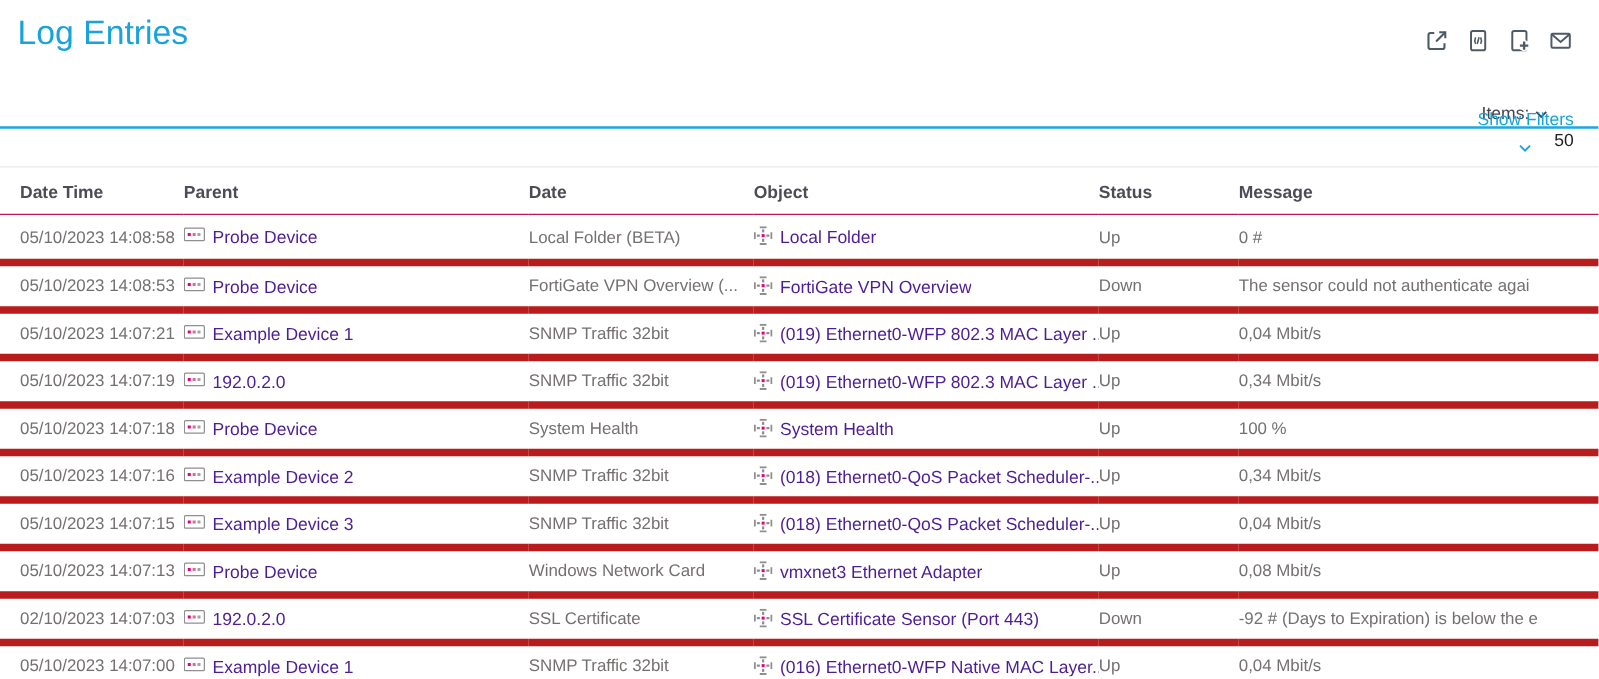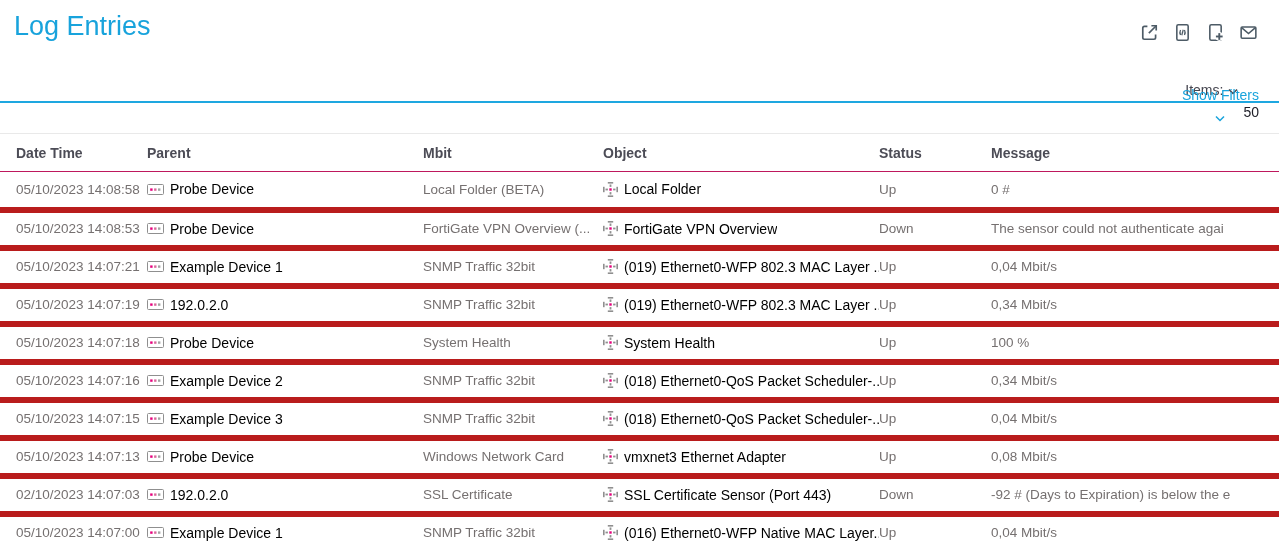--- a/index.html
+++ b/index.html
@@ -46,22 +46,22 @@
     white-space:nowrap; overflow:hidden;
   }
   td {
     height:38px; vertical-align:middle;
     font-size:13.5px; color:#757070;
     border-bottom:6px solid #b91c1c;
     white-space:nowrap; overflow:hidden;
   }
   th:first-child, td:first-child { padding-left:16px; }
   .cell-link {
-    display:flex; align-items:center; gap:6px;
-    color:#000000; font-size:14px; cursor:pointer;
+    display:flex; align-items:flex-start; gap:6px;
+    color:#4c1d95; font-size:14px; cursor:pointer;
   }
   .cell-link .txt { white-space:nowrap; overflow:hidden; }
   .ic { flex:0 0 auto; display:block; }
   tr.log-row { cursor:pointer; }
 </style>
 </head>
 <body>
 
 <div class="page">
 
@@ -127,21 +127,21 @@
           <col class="c2">
           <col class="c3">
           <col class="c4">
           <col class="c5">
           <col class="c6">
       </colgroup>
       <thead>
         <tr>
           <th>Date Time</th>
           <th>Parent</th>
-          <th>Mbit</th>
+          <th>Date</th>
           <th>Object</th>
           <th>Status</th>
           <th>Message</th>
         </tr>
       </thead>
       <tbody>
     <tr class="log-row">
       <td>05/10/2023 14:08:58</td>
       <td>
         <span class="cell-link">

